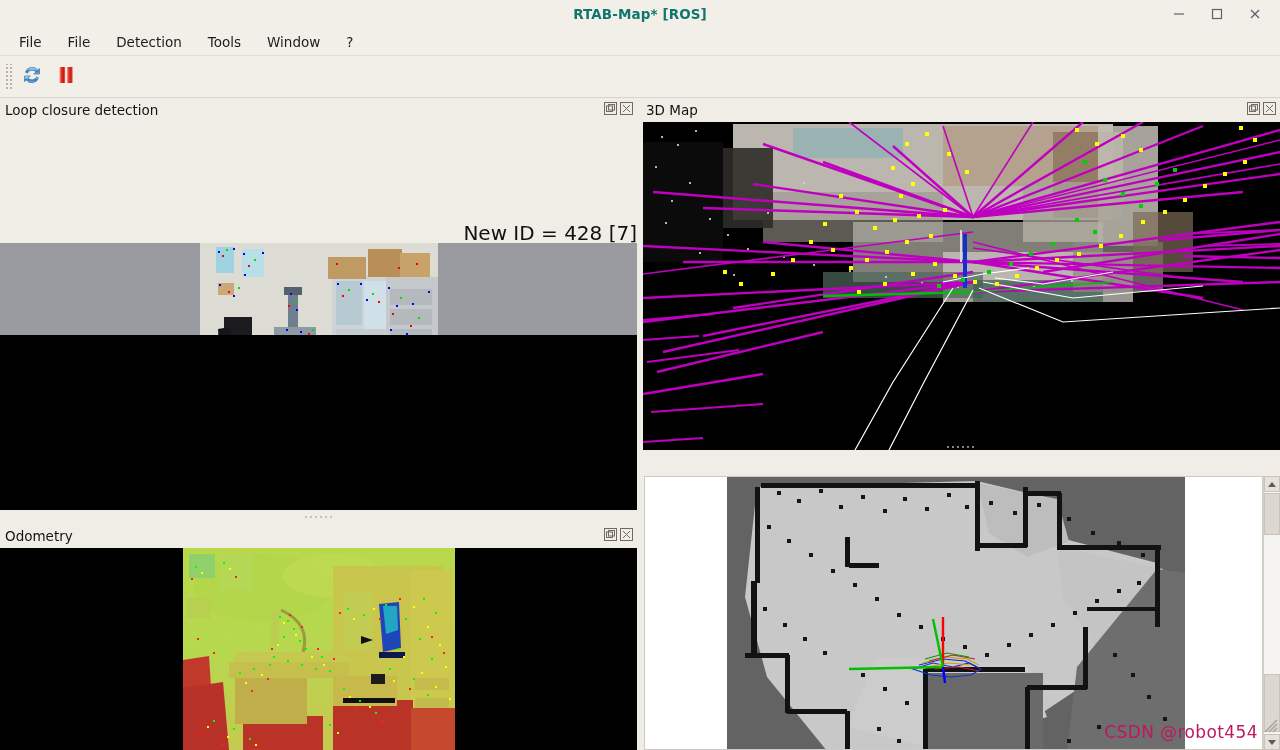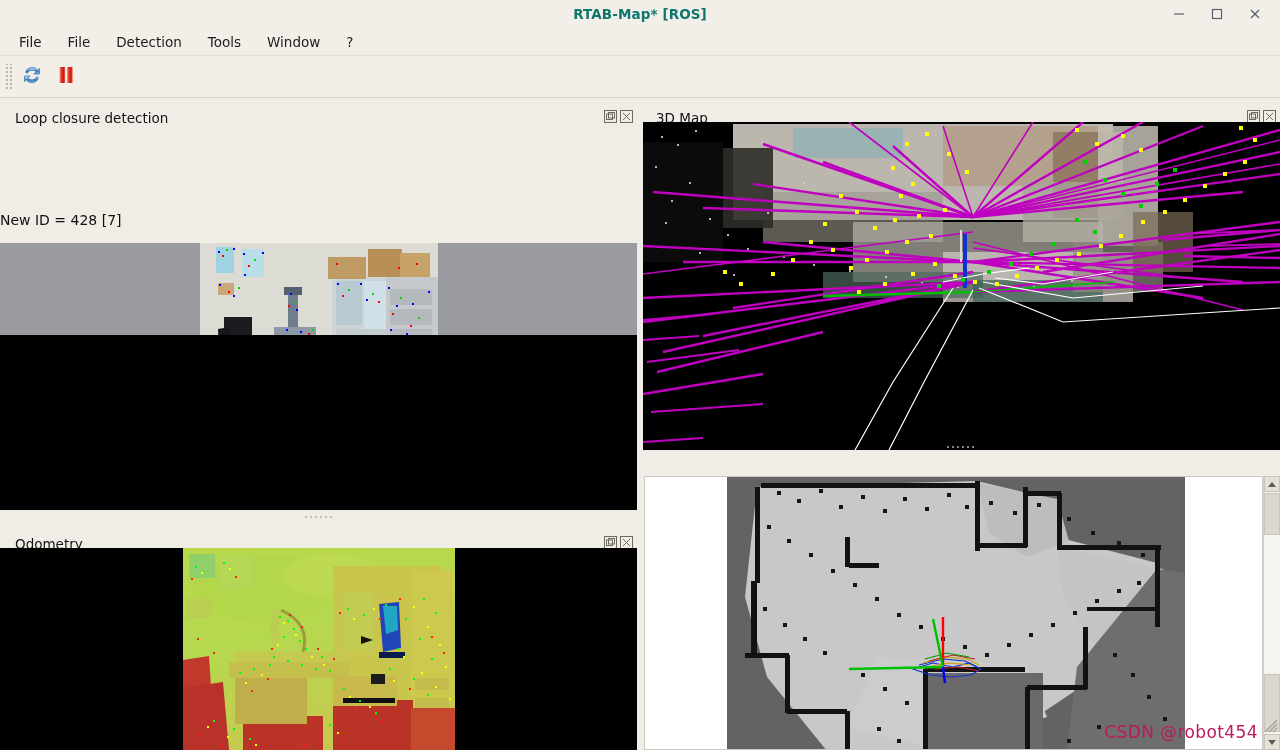--- a/index.html
+++ b/index.html
@@ -80,44 +80,43 @@
     display: flex; align-items: center; justify-content: center;
   }
 
   
   .dock-title {
     position: absolute;
     height: 24px;
     background: #f0ede7;
     display: flex; align-items: center;
     box-sizing: border-box;
-    padding-left: 15px;
-    margin-top: 8px;
+    padding-left: 5px;
   }
   .dock-title .dt-label {
     font-size: 13.5px;
     color: #141414;
     white-space: nowrap;
   }
   .dock-btns {
     position: absolute; right: 4px; top: 4px;
     display: flex; gap: 3px;
   }
   .dock-btn {
     width: 13px; height: 13px;
     display: flex; align-items: center; justify-content: center;
   }
   .dock-btn svg { display: block; }
 
   
   #loop-panel { position: absolute; left: 0; top: 98px; width: 637px; height: 412px; background: #f0ede7; }
   #loop-title { left: 0; top: 0; width: 637px; }
   #loop-id {
-    position: absolute; left: 0; top: 114px; width: 637px;
-    text-align: left; font-size: 14px; color: #101010;
+    position: absolute; left: 0; top: 123px; width: 637px;
+    text-align: right; font-size: 20px; color: #101010;
   }
   #loop-img-area {
     position: absolute; left: 0; top: 145px; width: 637px; height: 178px;
     background: #9a9ba1;
     overflow: hidden;
   }
   #loop-img {
     position: absolute; left: 200px; top: 0; width: 238px; height: 178px;
     overflow: hidden;
     background: #b9b7ae;

